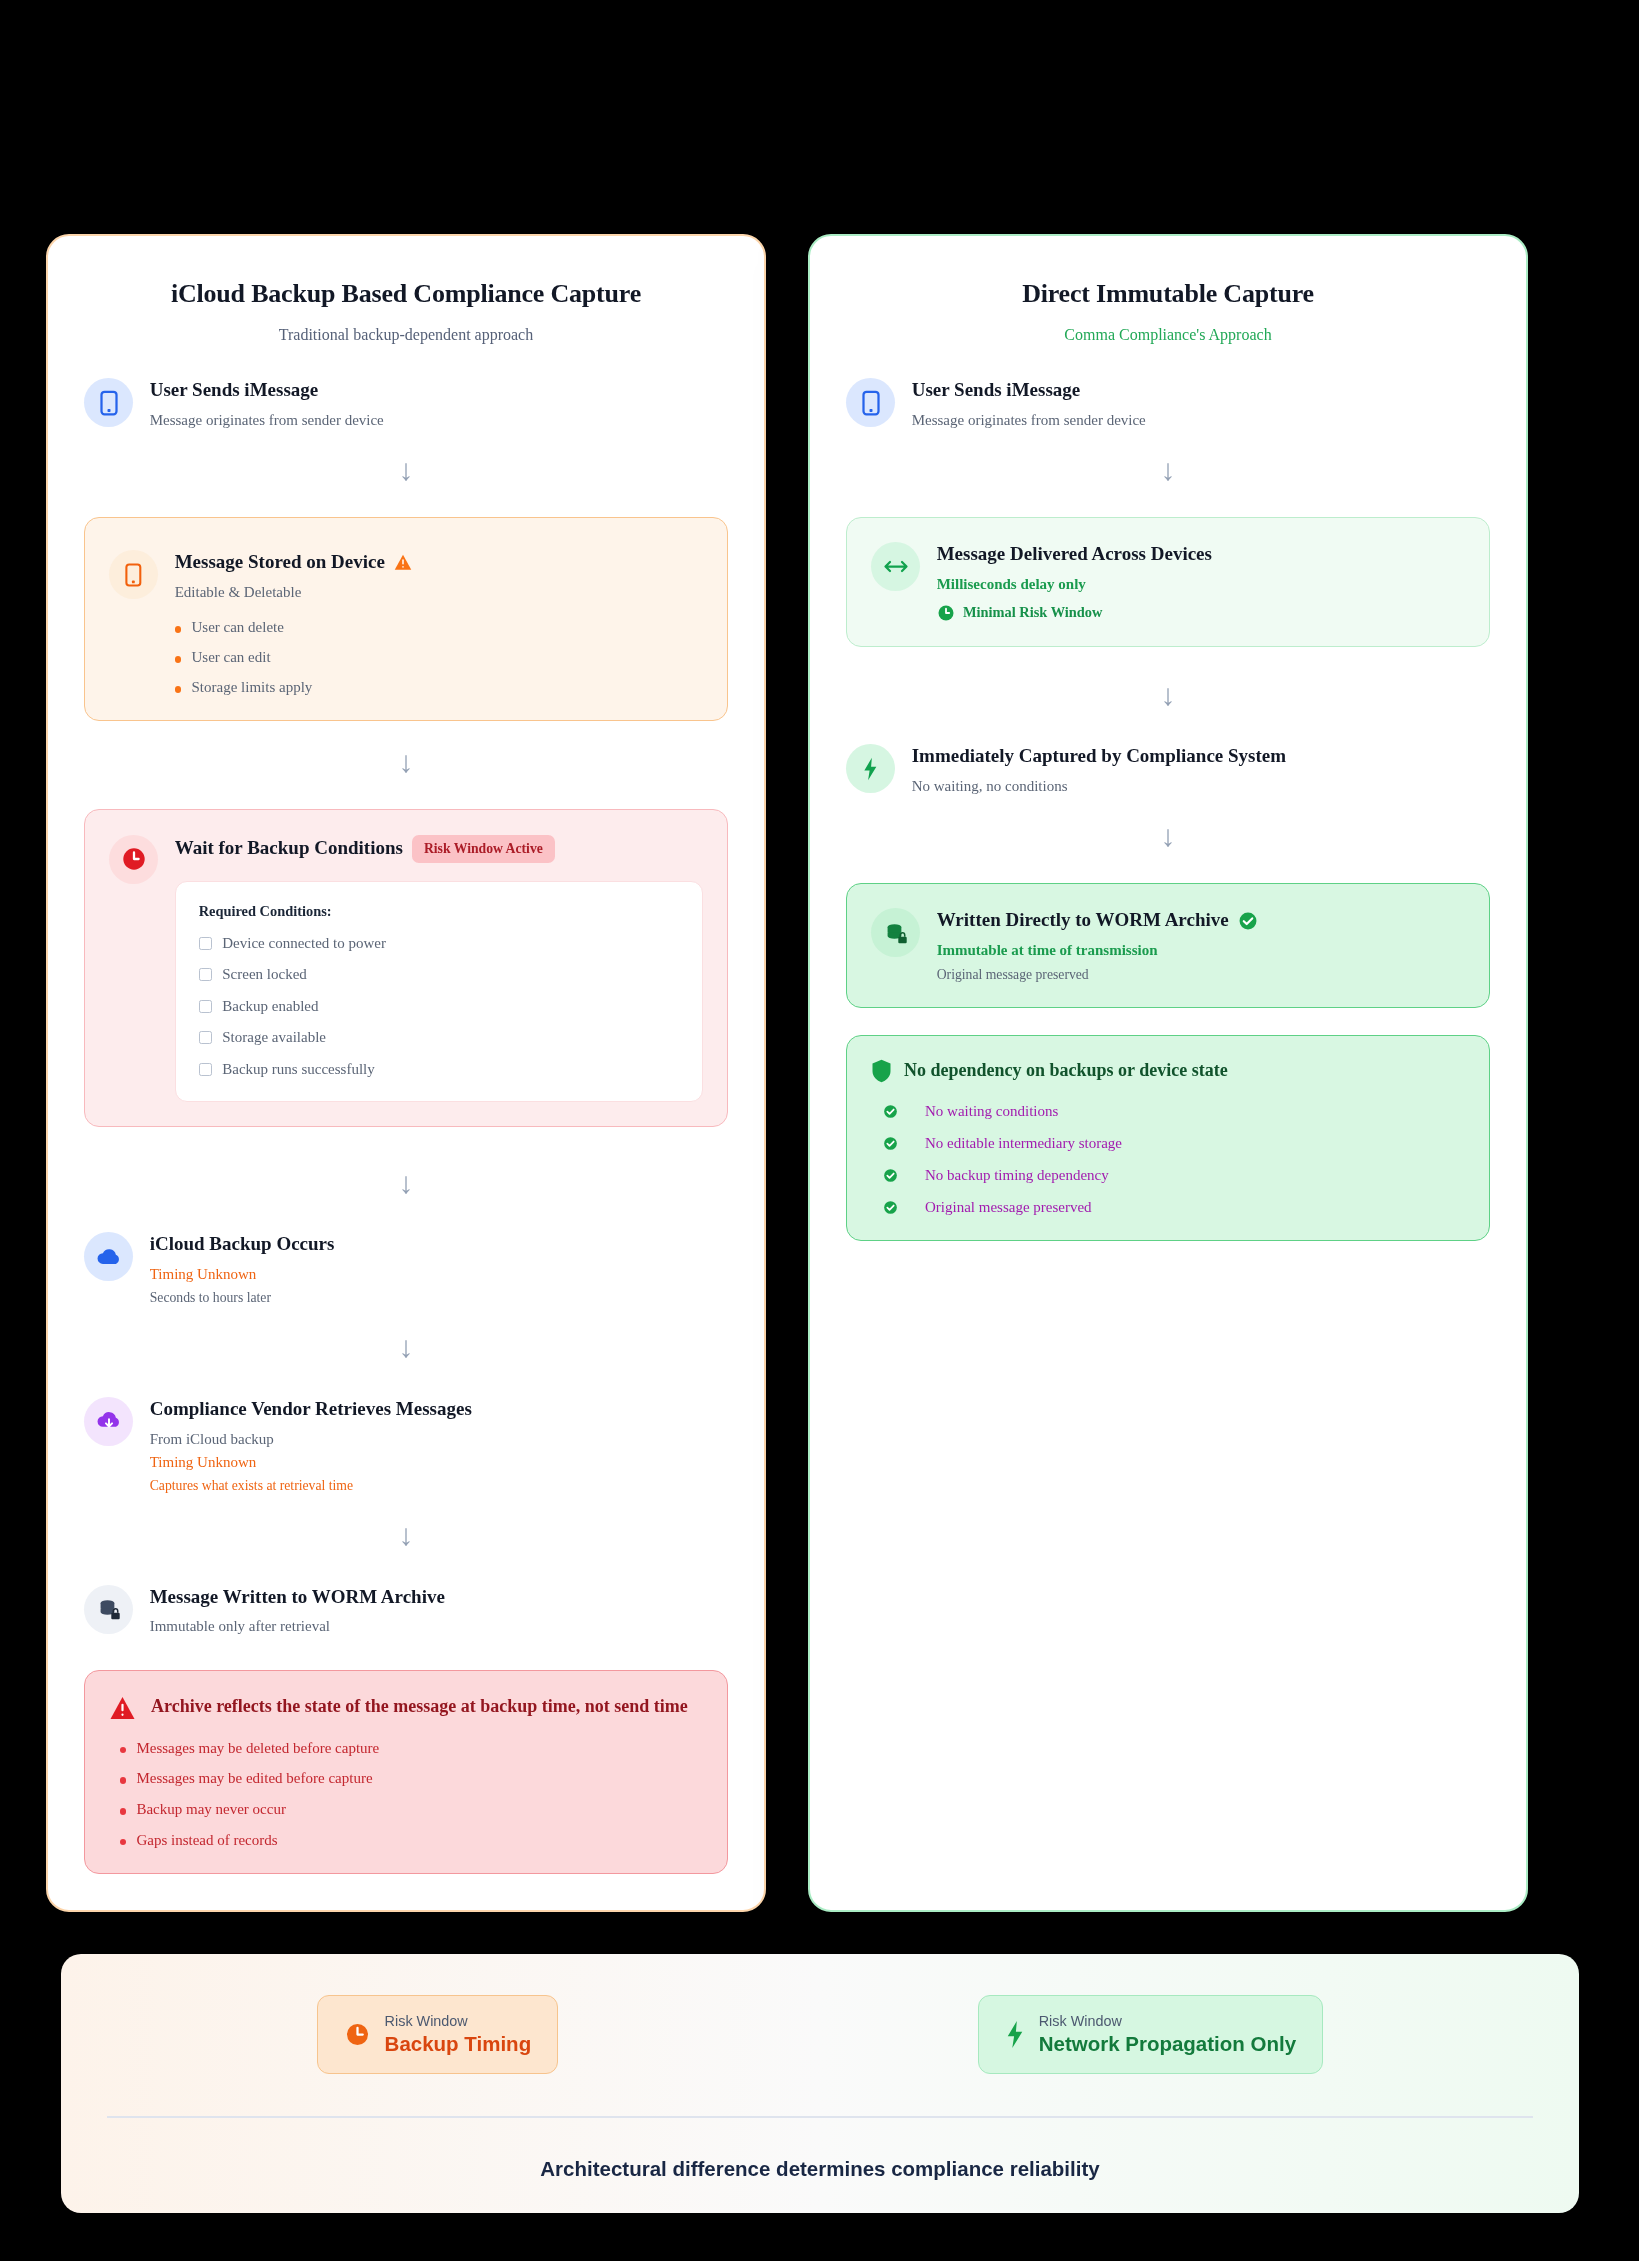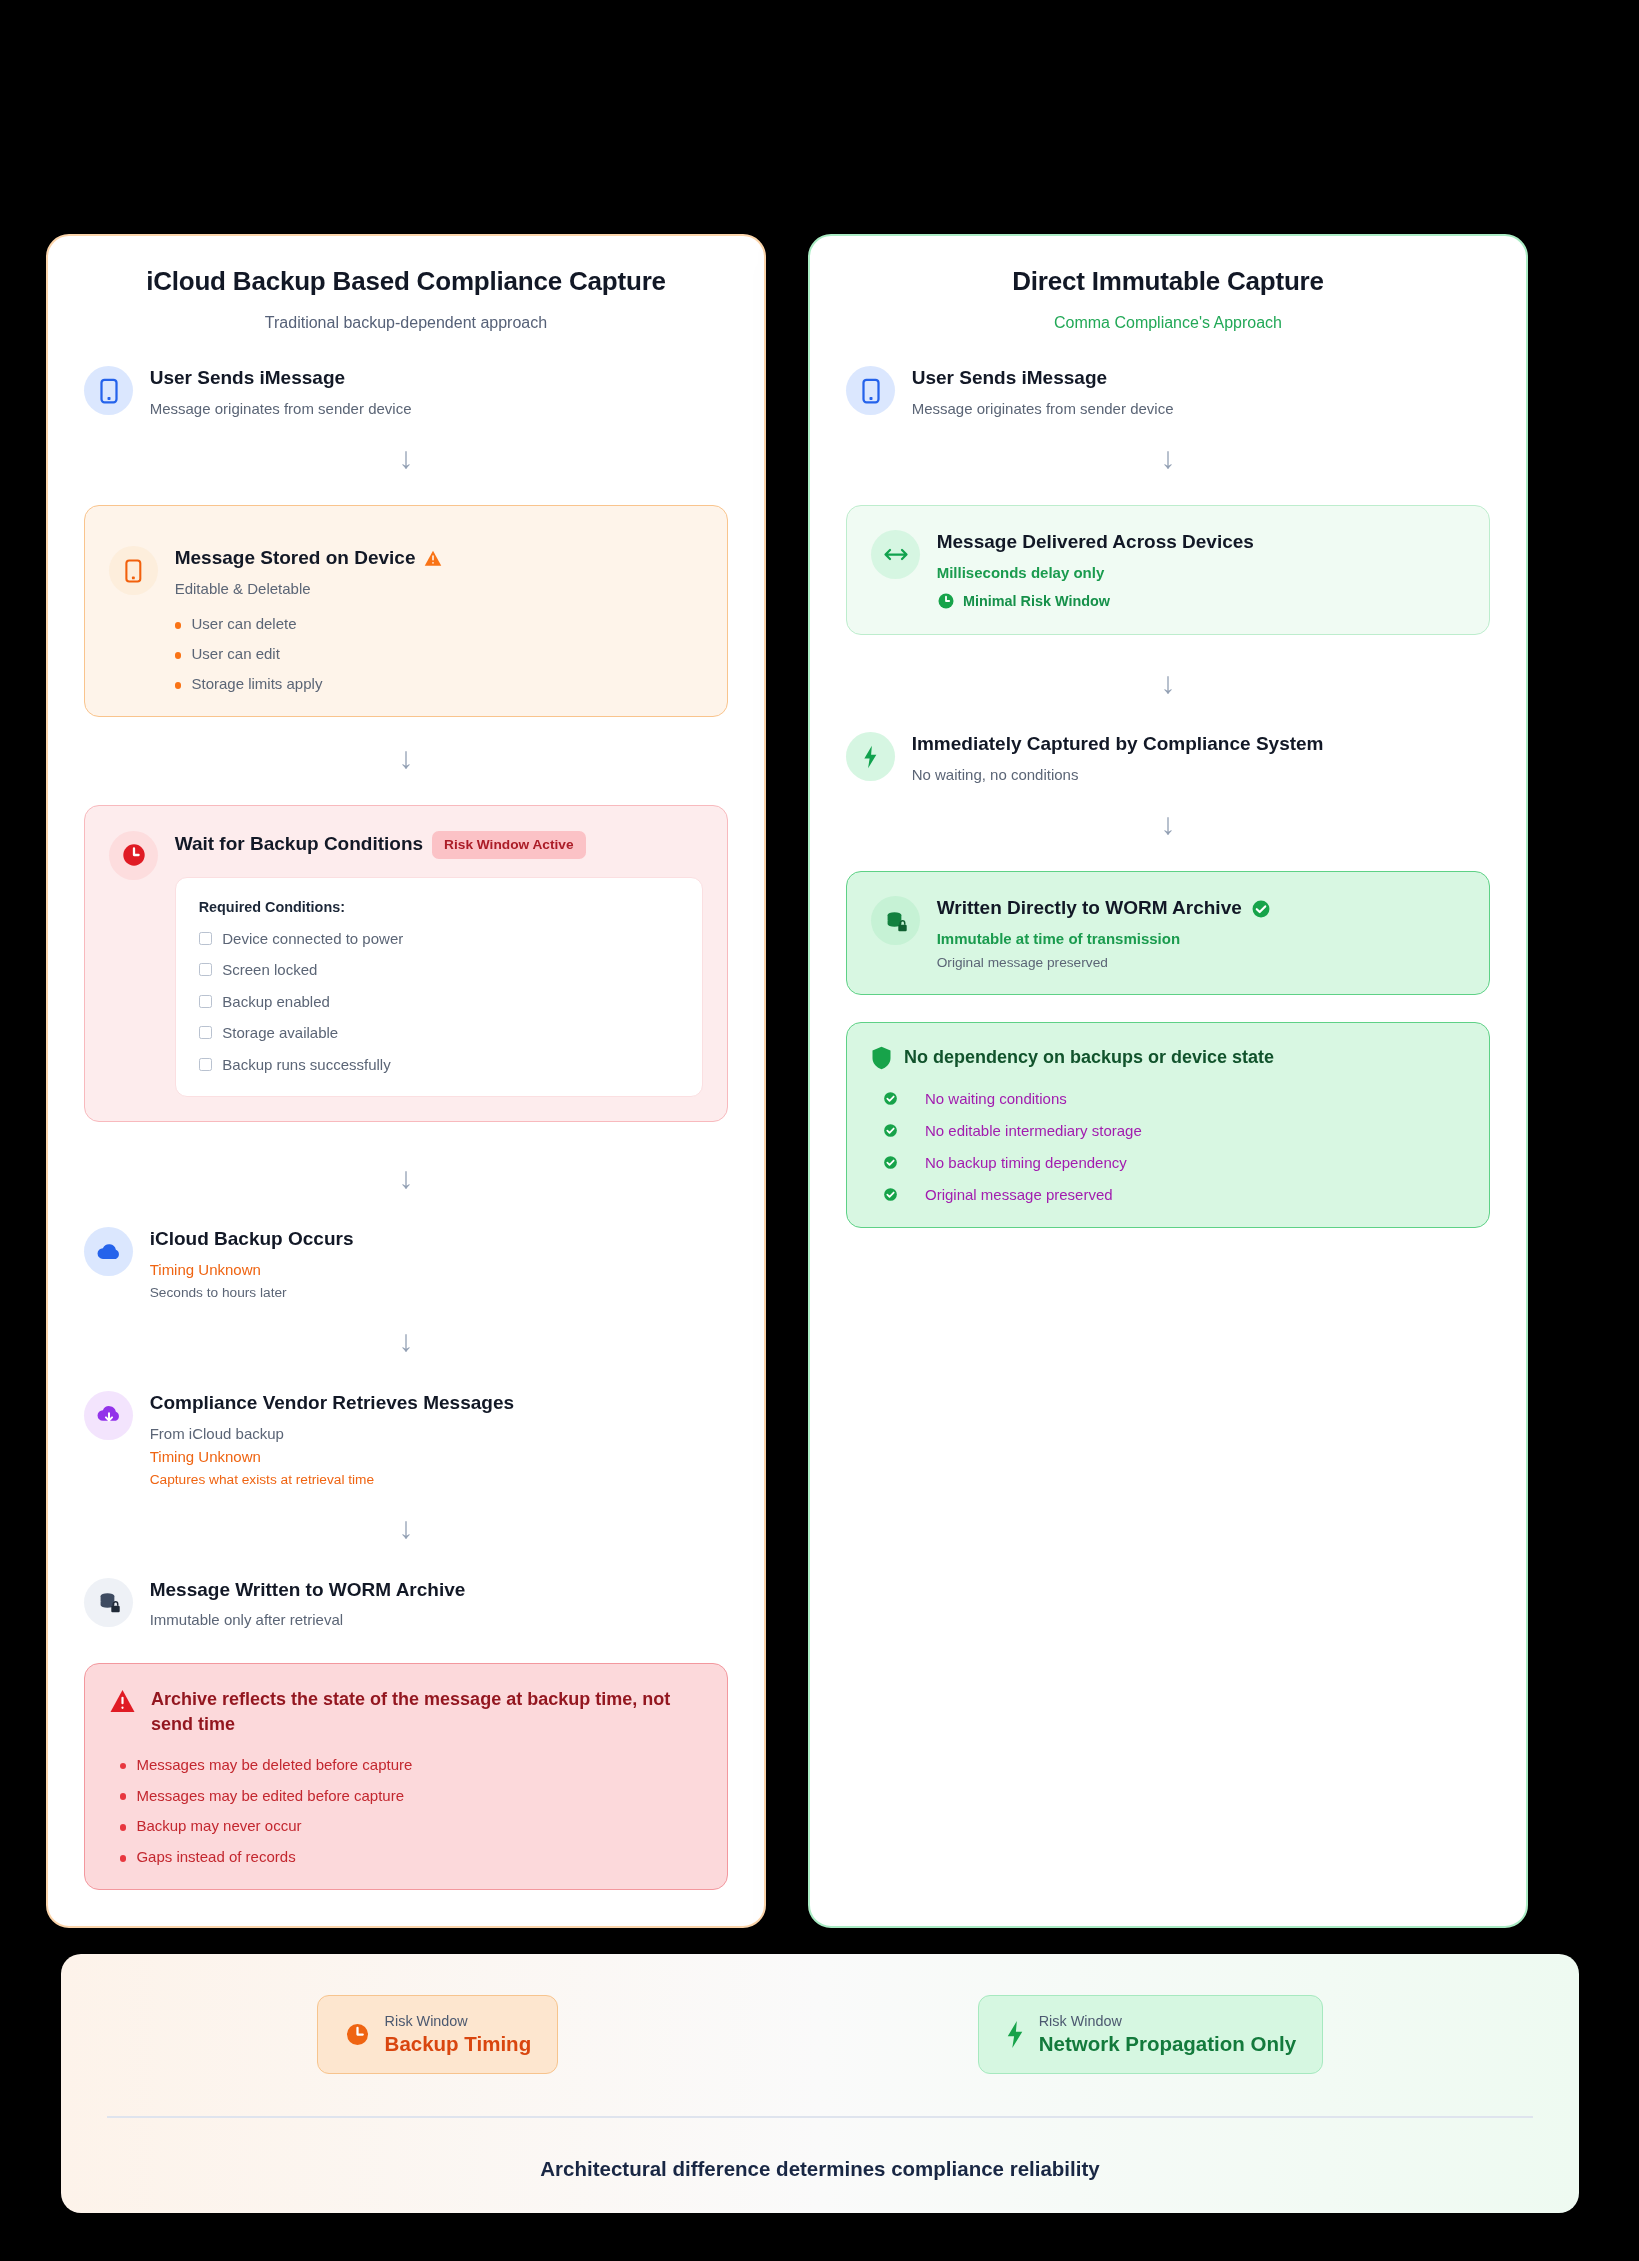--- a/index.html
+++ b/index.html
@@ -39,23 +39,24 @@
     top: 234px;
     left: 46px;
     width: 1548px;
     display: flex;
     gap: 42px;
   }
   .col {
     width: 720px;
     background: #ffffff;
     border-radius: 23px;
-    padding: 30px 36px 36px 36px;
+    padding: 43px 36px 36px 36px;
     box-shadow: 0 20px 46px rgba(0,0,0,0.55);
     min-height: 1654px;
+    font-family: Liberation Serif, serif;
   }
   .col.left  { border: 2.3px solid #fcd5ab; }
   .col.right { border: 2.3px solid #aaecc4; }
 
   .col-title {
     text-align: center;
     font-size: 26px;
     font-weight: 700;
     color: #121826;
     letter-spacing: -0.2px;
@@ -294,21 +295,21 @@
           <div class="step-title">
               <span>User Sends iMessage</span>
             </div>
           <div class="step-desc">Message originates from sender device</div>
         </div>
       </div>
 
       <div class="arrow">↓</div>
 
       <div class="boxcard orange">
-        <div class="step" style="margin-top:16px">
+        <div class="step" style="margin-top:8px">
           <div class="icon-bubble bubble-orange">
             <svg width="16.7" height="24" viewBox="0 0 24 34">
                 <rect x="2" y="2" width="20" height="30" rx="4" fill="none" stroke="#f2600c" stroke-width="3"></rect>
                 <rect x="10" y="25" width="4" height="4" rx="1" fill="#f2600c"></rect>
               </svg>
           </div>
           <div class="step-body">
             <div class="step-title">
               <span>Message Stored on Device</span>
               <span>

